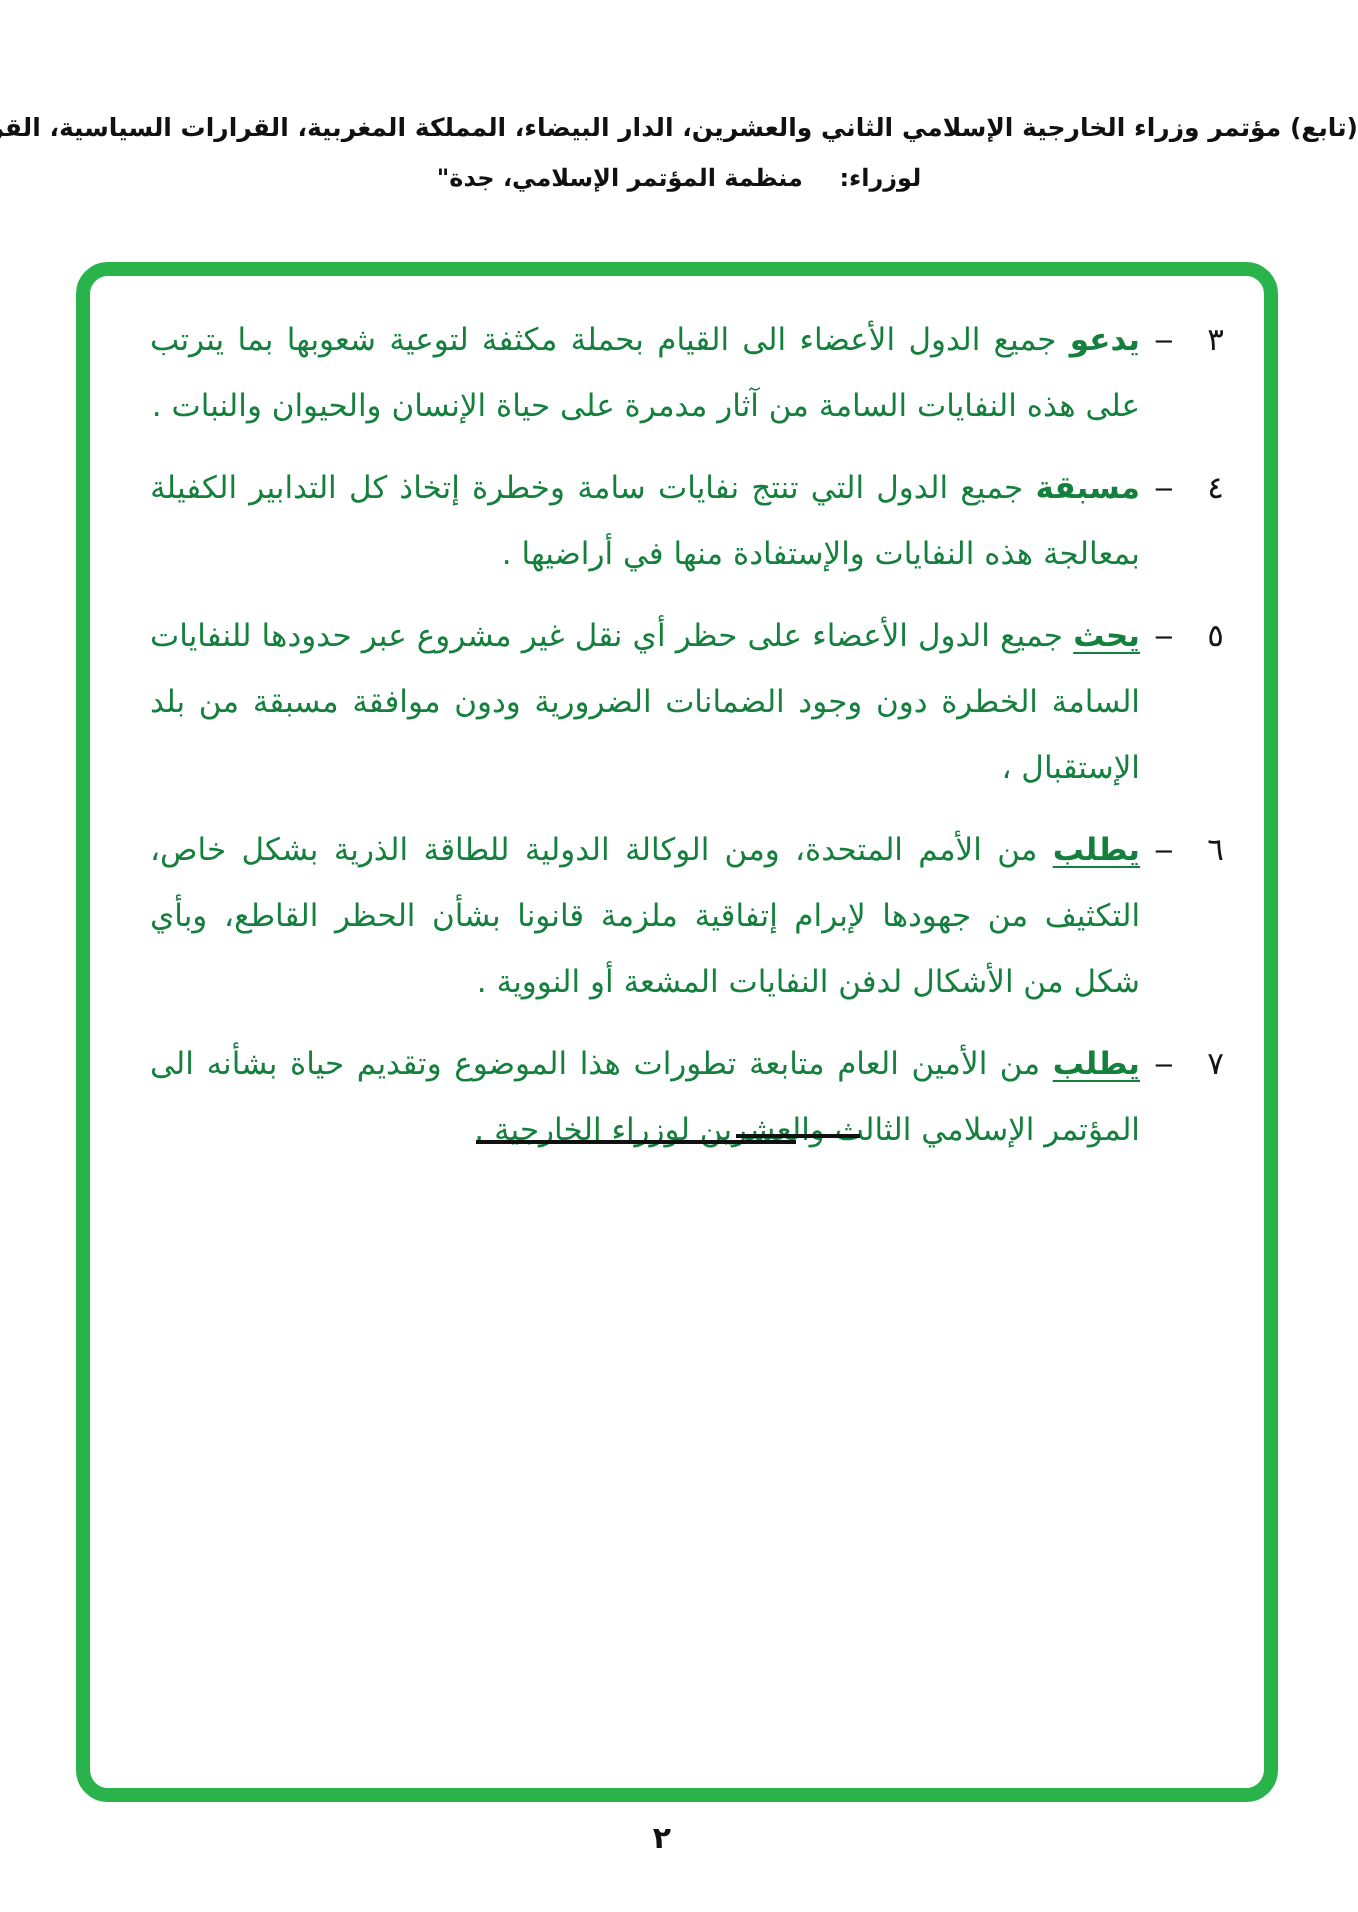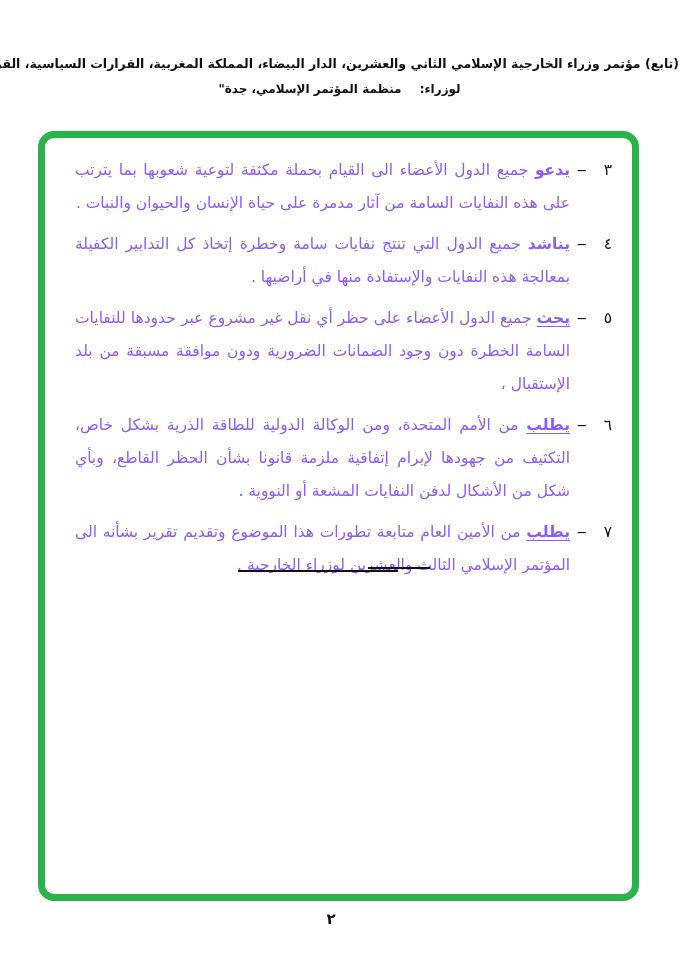--- a/index.html
+++ b/index.html
@@ -35,21 +35,21 @@
   .item{
     display:flex;direction:rtl;margin-bottom:8px;
   }
   .numcell{
     flex:0 0 34px;display:flex;justify-content:space-between;
     font-size:15.5px;line-height:33px;color:#141414;
   }
   .numcell .dash{transform:scaleX(1.3);}
   .para{
     margin:0;flex:1 1 auto;
-    font-size:15.5px;line-height:33px;color:#8b5cf6;
+    font-size:15.5px;line-height:33px;color:#15803d;
     text-align:justify;text-justify:inter-word;
     padding-right:8px;
   }
   .lead{font-weight:bold;}
   .lead.u{text-decoration:underline;text-underline-offset:3px;}
   
   .divider{
     position:absolute;top:429px;left:calc(50% - 101px);
     width:192px;height:6px;
   }
@@ -90,21 +90,21 @@
         <span>جميع الدول الأعضاء الى القيام بحملة مكثفة لتوعية شعوبها بما يترتب على هذه النفايات السامة من آثار مدمرة على حياة الإنسان والحيوان والنبات .</span>
       </p>
     </div>
 
     <div class="item">
       <div class="numcell">
         <span class="num">٤</span>
         <span class="dash">–</span>
       </div>
       <p class="para">
-        <span class="lead">يناشد</span>
+        <span class="lead">مسبقة</span>
         <span>جميع الدول التي تنتج نفايات سامة وخطرة إتخاذ كل التدابير الكفيلة بمعالجة هذه النفايات والإستفادة منها في أراضيها .</span>
       </p>
     </div>
 
     <div class="item">
       <div class="numcell">
         <span class="num">٥</span>
         <span class="dash">–</span>
       </div>
       <p class="para">
@@ -124,21 +124,21 @@
       </p>
     </div>
 
     <div class="item">
       <div class="numcell">
         <span class="num">٧</span>
         <span class="dash">–</span>
       </div>
       <p class="para">
         <span class="lead u">يطلب</span>
-        <span>من الأمين العام متابعة تطورات هذا الموضوع وتقديم تقرير بشأنه الى المؤتمر الإسلامي الثالث والعشرين لوزراء الخارجية .</span>
+        <span>من الأمين العام متابعة تطورات هذا الموضوع وتقديم حياة بشأنه الى المؤتمر الإسلامي الثالث والعشرين لوزراء الخارجية .</span>
       </p>
     </div>
 
     <div class="divider">
       <div class="seg-long"></div>
       <div class="seg-short"></div>
     </div>
 
   </div>
 </div>

